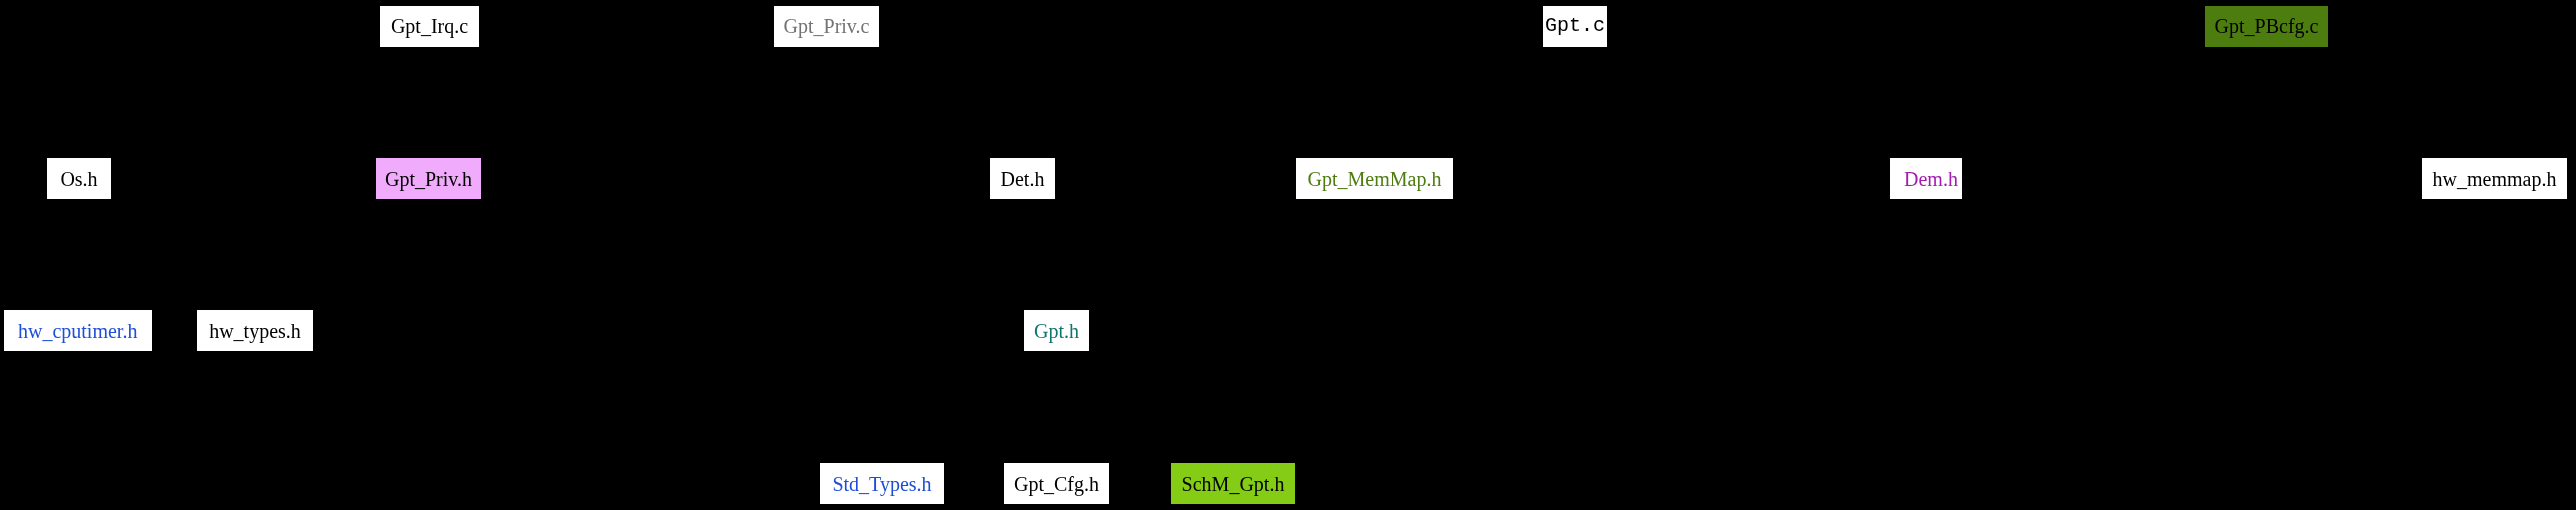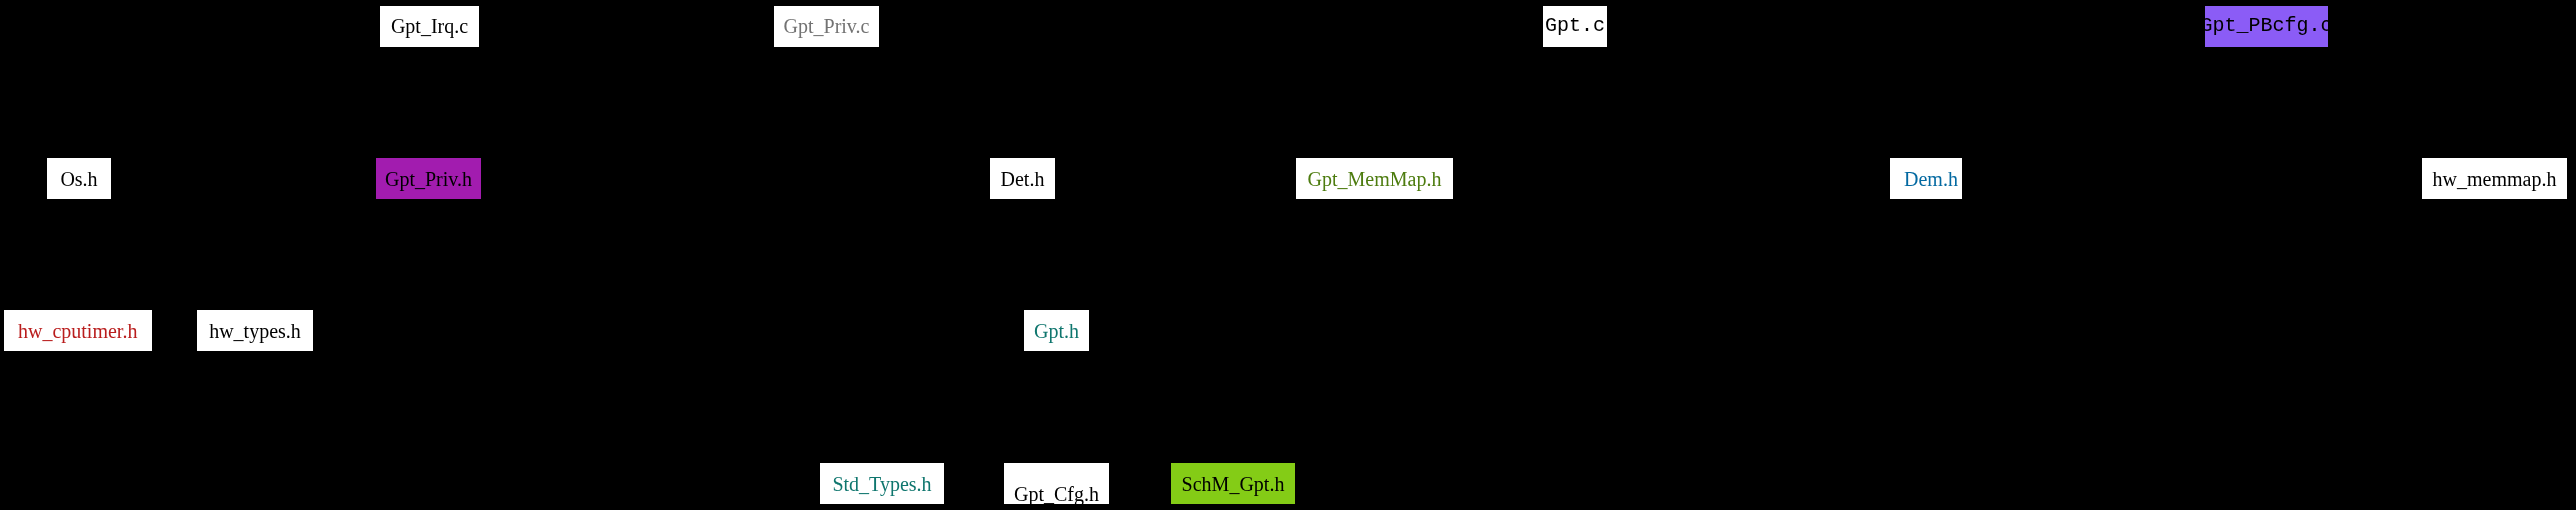--- a/index.html
+++ b/index.html
@@ -39,53 +39,53 @@
 <div id="canvas" style="background: rgb(0, 0, 0);">
     <div class="graph-node" style="left: 379px; top: 4.6px; width: 101px; height: 43px; background: rgb(255, 255, 255); border-color: rgb(0, 0, 0);">
       <span class="node-label" style="color: rgb(0, 0, 0);">Gpt_Irq.c</span>
     </div>
     <div class="graph-node" style="left: 773px; top: 4.6px; width: 107px; height: 43px; background: rgb(255, 255, 255); border-color: rgb(0, 0, 0);">
       <span class="node-label" style="color: #737373;">Gpt_Priv.c</span>
     </div>
     <div class="graph-node" style="left: 1542px; top: 4.6px; width: 66px; height: 43px; background: rgb(255, 255, 255); border-color: rgb(0, 0, 0);">
       <span class="node-label" style="color: rgb(0, 0, 0); font-family: Liberation Mono, monospace;">Gpt.c</span>
     </div>
-    <div class="graph-node" style="left: 2204px; top: 4.6px; width: 125px; height: 43px; background: #8b5cf6; border-color: rgb(0, 0, 0); font-family: Liberation Mono, monospace;">
+    <div class="graph-node" style="left: 2204px; top: 4.6px; width: 125px; height: 43px; background: #4d7c0f; border-color: rgb(0, 0, 0);">
       <span class="node-label" style="color: rgb(0, 0, 0);">Gpt_PBcfg.c</span>
     </div>
     <div class="graph-node" style="left: 46px; top: 157px; width: 66px; height: 43px; background: rgb(255, 255, 255); border-color: rgb(0, 0, 0);">
       <span class="node-label" style="color: rgb(0, 0, 0);">Os.h</span>
     </div>
-    <div class="graph-node" style="left: 375px; top: 157px; width: 107px; height: 43px; background: #a21caf; border-color: rgb(0, 0, 0);">
+    <div class="graph-node" style="left: 375px; top: 157px; width: 107px; height: 43px; background: #f0abfc; border-color: rgb(0, 0, 0);">
       <span class="node-label" style="color: rgb(0, 0, 0);">Gpt_Priv.h</span>
     </div>
     <div class="graph-node" style="left: 989px; top: 157px; width: 67px; height: 43px; background: rgb(255, 255, 255); border-color: rgb(0, 0, 0);">
       <span class="node-label" style="color: rgb(0, 0, 0);">Det.h</span>
     </div>
     <div class="graph-node" style="left: 1295px; top: 157px; width: 159px; height: 43px; background: rgb(255, 255, 255); border-color: rgb(0, 0, 0);">
       <span class="node-label" style="color: #4d7c0f;">Gpt_MemMap.h</span>
     </div>
     <div class="graph-node" style="left: 1889px; top: 157px; width: 74px; height: 43px; background: rgb(255, 255, 255); border-color: rgb(0, 0, 0);">
-      <span class="node-label" style="color: #0369a1; margin-left: 10px;">Dem.h</span>
+      <span class="node-label" style="color: #a21caf; margin-left: 10px;">Dem.h</span>
     </div>
     <div class="graph-node" style="left: 2421px; top: 157px; width: 147px; height: 43px; background: rgb(255, 255, 255); border-color: rgb(0, 0, 0);">
       <span class="node-label" style="color: rgb(0, 0, 0);">hw_memmap.h</span>
     </div>
     <div class="graph-node" style="left: 2.7px; top: 309px; width: 150px; height: 43px; background: rgb(255, 255, 255); border-color: rgb(0, 0, 0);">
-      <span class="node-label" style="color: #b91c1c; text-align: right;">hw_cputimer.h</span>
+      <span class="node-label" style="color: #1d4ed8; text-align: right;">hw_cputimer.h</span>
     </div>
     <div class="graph-node" style="left: 196px; top: 309px; width: 118px; height: 43px; background: rgb(255, 255, 255); border-color: rgb(0, 0, 0);">
       <span class="node-label" style="color: rgb(0, 0, 0);">hw_types.h</span>
     </div>
     <div class="graph-node" style="left: 1023px; top: 309px; width: 67px; height: 43px; background: rgb(255, 255, 255); border-color: rgb(0, 0, 0);">
       <span class="node-label" style="color: #0f766e;">Gpt.h</span>
     </div>
     <div class="graph-node" style="left: 819px; top: 462px; width: 126px; height: 43px; background: rgb(255, 255, 255); border-color: rgb(0, 0, 0);">
-      <span class="node-label" style="color: #0f766e;">Std_Types.h</span>
+      <span class="node-label" style="color: #1d4ed8;">Std_Types.h</span>
     </div>
-    <div class="graph-node" style="left: 1003px; top: 462px; width: 107px; height: 43px; background: rgb(255, 255, 255); border-color: rgb(0, 0, 0); align-items: flex-end;">
+    <div class="graph-node" style="left: 1003px; top: 462px; width: 107px; height: 43px; background: rgb(255, 255, 255); border-color: rgb(0, 0, 0);">
       <span class="node-label" style="color: rgb(0, 0, 0);">Gpt_Cfg.h</span>
     </div>
     <div class="graph-node" style="left: 1170px; top: 462px; width: 126px; height: 43px; background: #84cc16; border-color: rgb(0, 0, 0);">
       <span class="node-label" style="color: rgb(0, 0, 0);">SchM_Gpt.h</span>
     </div>
   </div>
 
 
 </body></html>

